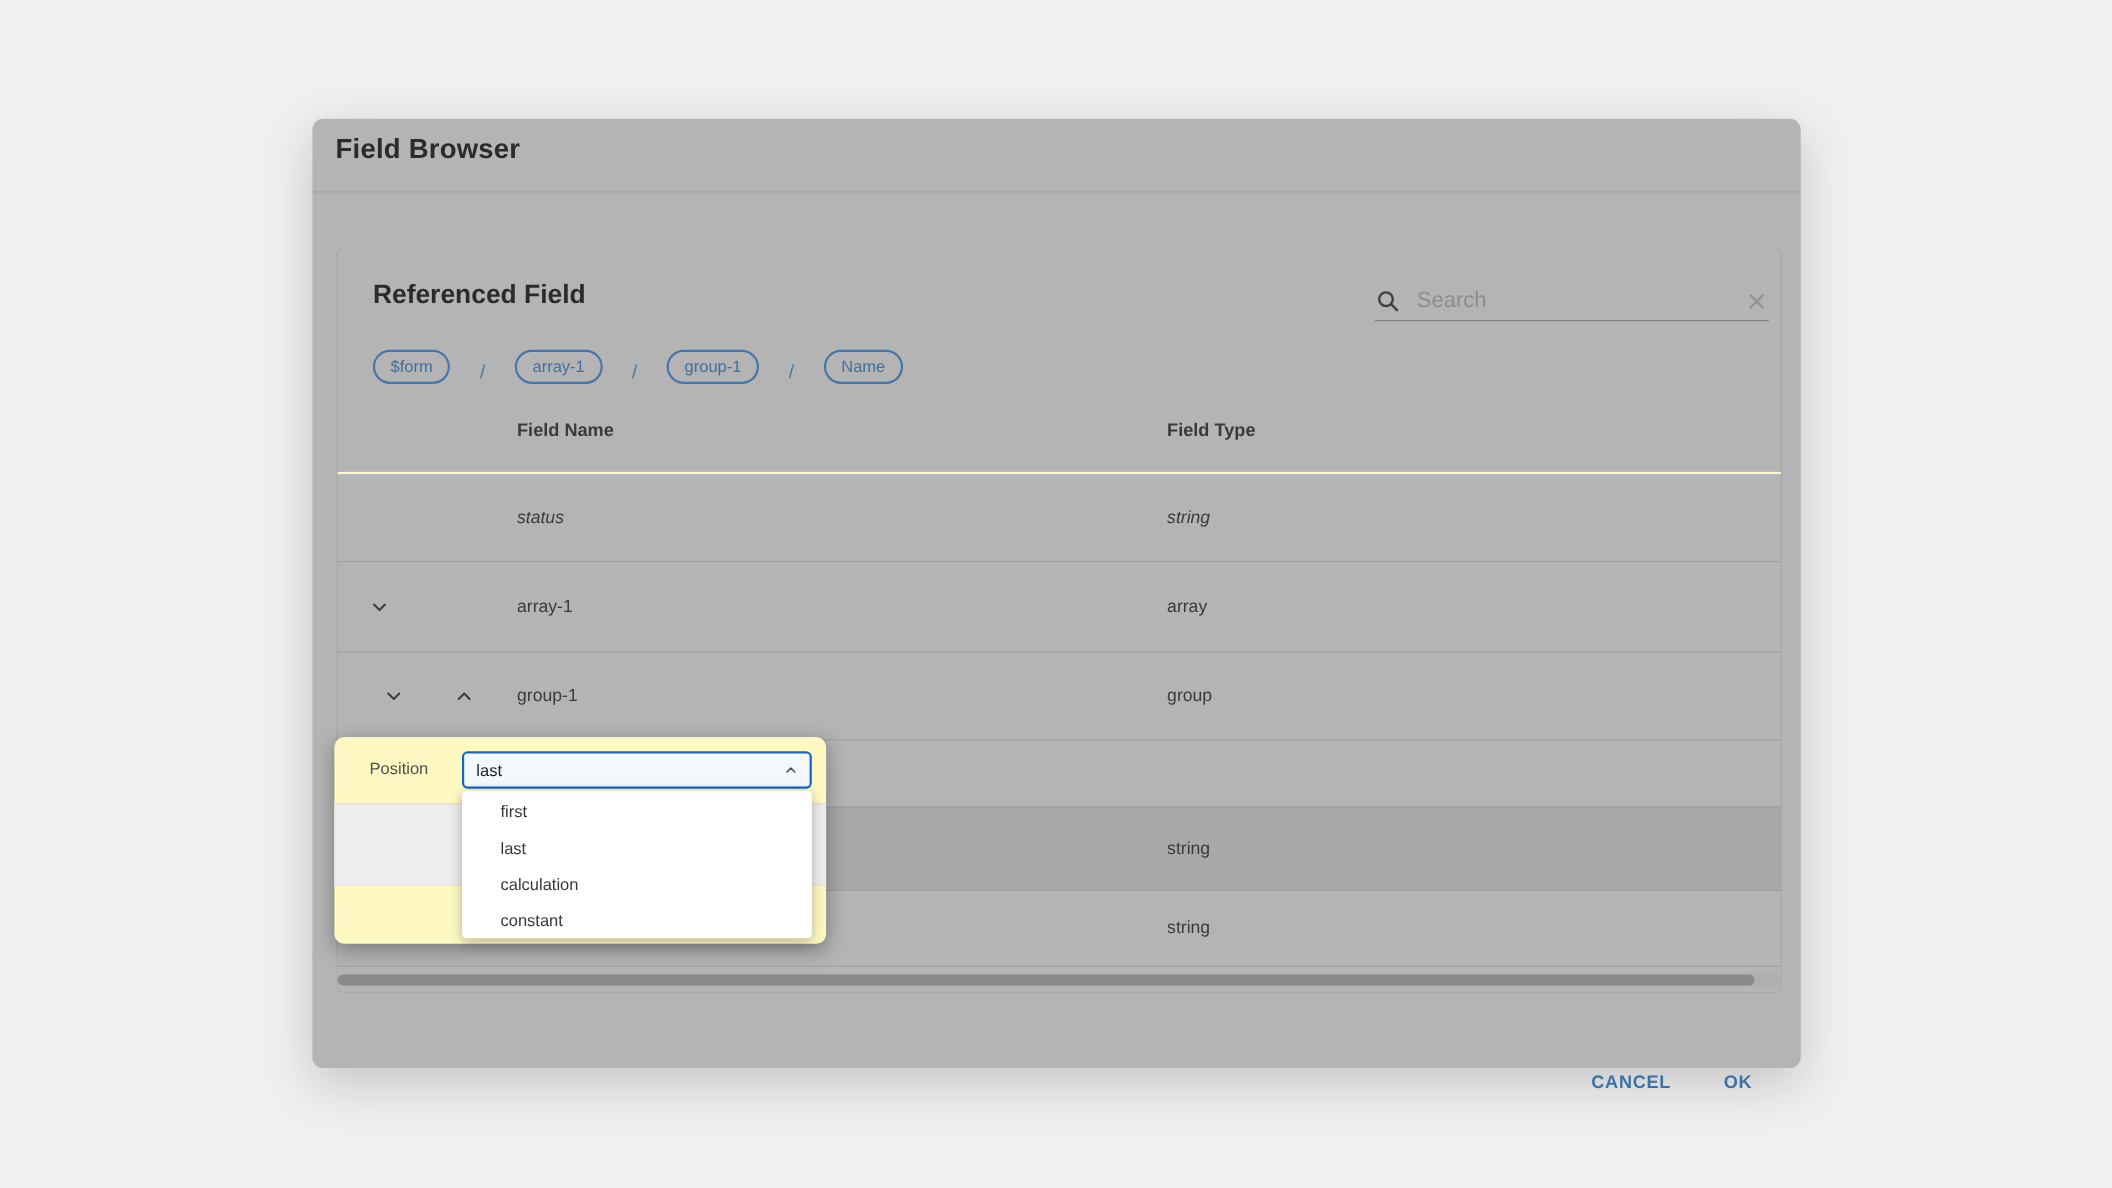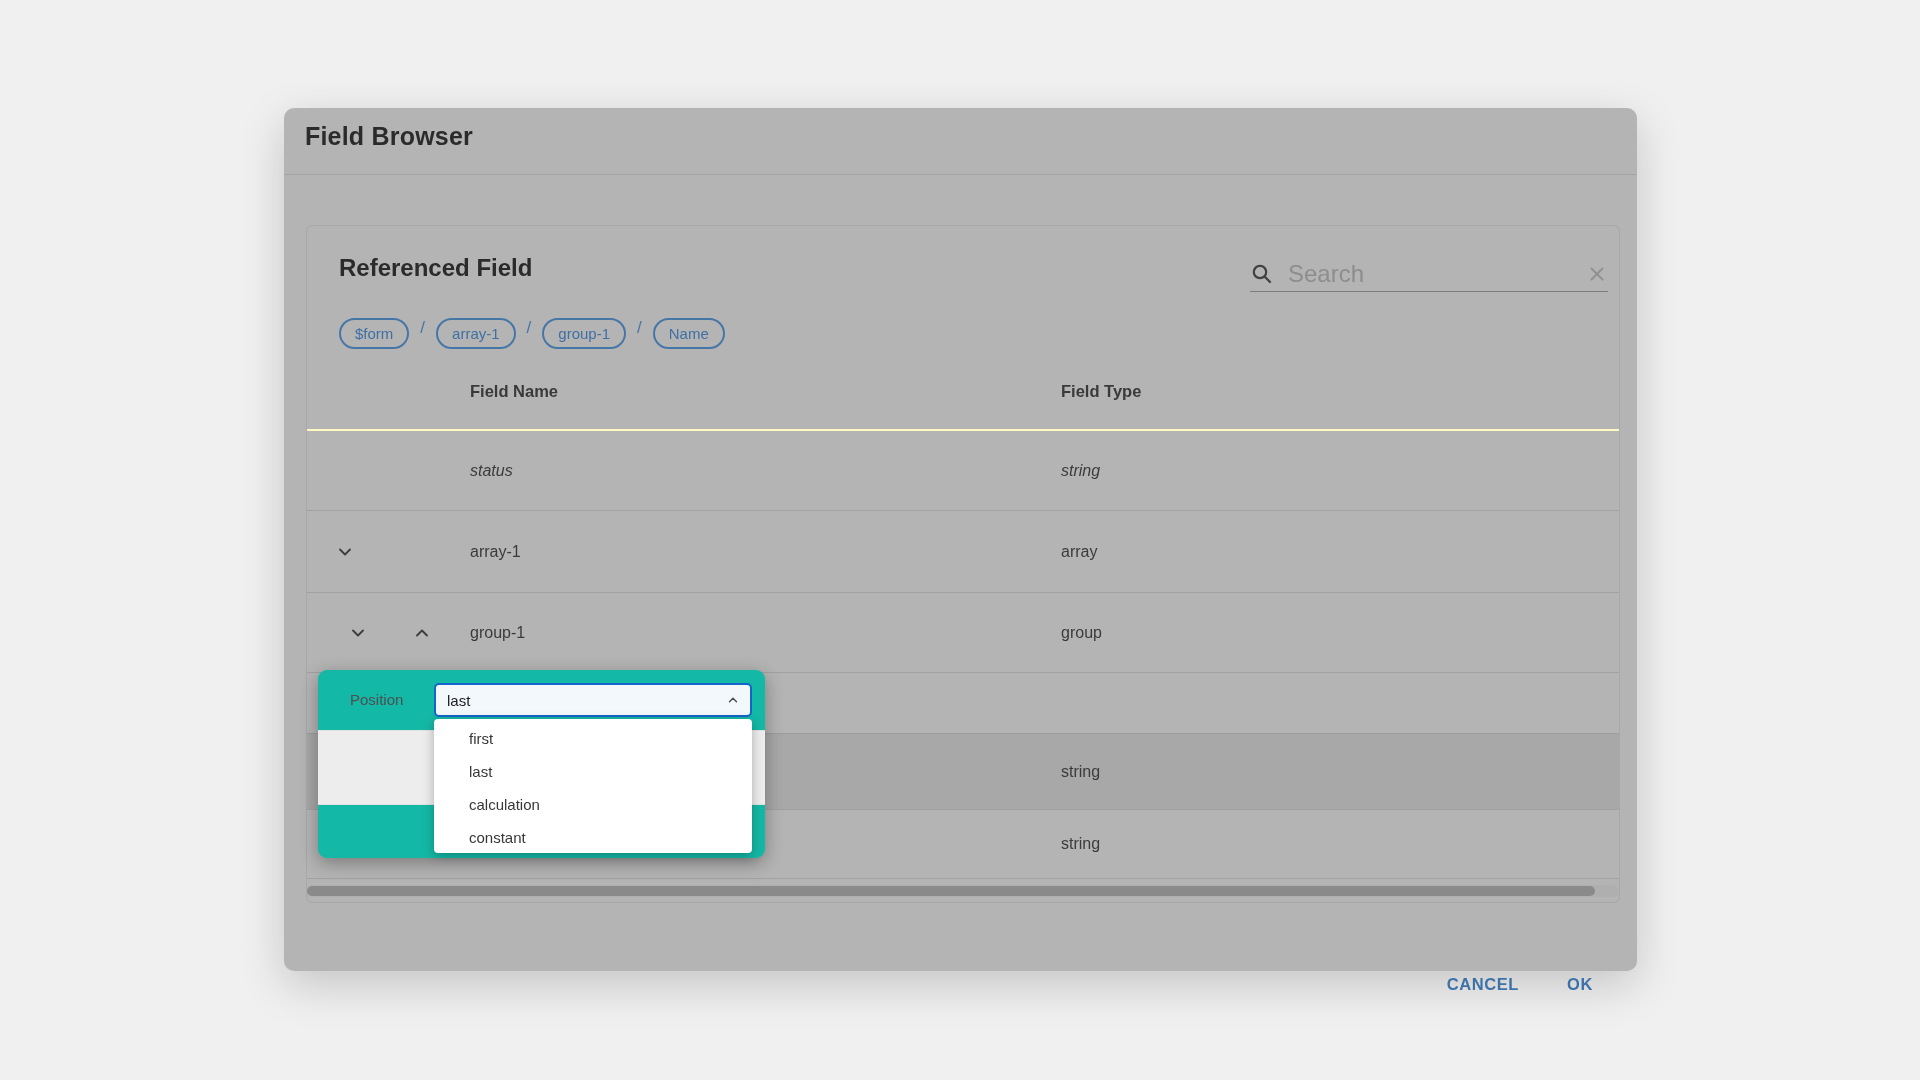--- a/index.html
+++ b/index.html
@@ -35,28 +35,28 @@
   .search {
     position:absolute; left:943px; top:30px; width:358px; height:36px;
     display:flex; align-items:center;
     border-bottom:1px solid #7d7d7d;
   }
   .search svg.mag { flex:0 0 auto; }
   .search input {
     flex:1 1 auto; min-width:0; margin-left:14px;
     background:transparent; border:none; outline:none;
     font-family:"Liberation Sans", sans-serif;
-    font-size:24px; color:#3a3a3a;
+    font-size:20px; color:#3a3a3a;
   }
   .search input::placeholder { color:#8d8d8d; opacity:1; }
   .search .clear { flex:0 0 auto; cursor:pointer; }
   
   .chips {
     position:absolute; left:32px; top:92px; height:31px;
-    display:flex; align-items:flex-start; gap:11px;
+    display:flex; align-items:flex-end; gap:27px;
   }
   .chip {
     height:31px; padding:0 14px; border:2px solid #4676a7; border-radius:16px;
     display:flex; align-items:center;
     font-size:15px; color:#3f6fa3; cursor:pointer; white-space:nowrap;
   }
   .chip-sep { font-size:17px; color:#4676a7; }
   
   .thead {
     position:absolute; left:0; top:125px; width:100%; height:80px;
@@ -101,22 +101,22 @@
     position:absolute; right:44px; top:842px; height:44px;
     display:flex; align-items:flex-end; gap:48px;
   }
   .text-btn {
     background:none; border:none; cursor:pointer;
     font-family:"Liberation Sans", sans-serif;
     font-size:16.5px; font-weight:700; letter-spacing:.6px; color:#3d72a8;
   }
   
   .popover {
-    position:absolute; left:34px; top:562px; width:447px; height:188px;
-    background:#14b8a6; border-radius:9px;
+    position:absolute; left:20px; top:562px; width:447px; height:188px;
+    background:#fef9c3; border-radius:9px;
     box-shadow:0 5px 18px rgba(0,0,0,.32);
     z-index:20;
   }
   .pop-row-edit { position:absolute; left:0; top:0; width:100%; height:60px; }
   .pos-label {
     position:absolute; left:32px; top:0; line-height:60px;
     font-size:15px; color:#4f4f4f;
   }
   .select {
     position:absolute; left:116px; top:13px; width:318px; height:34px;

